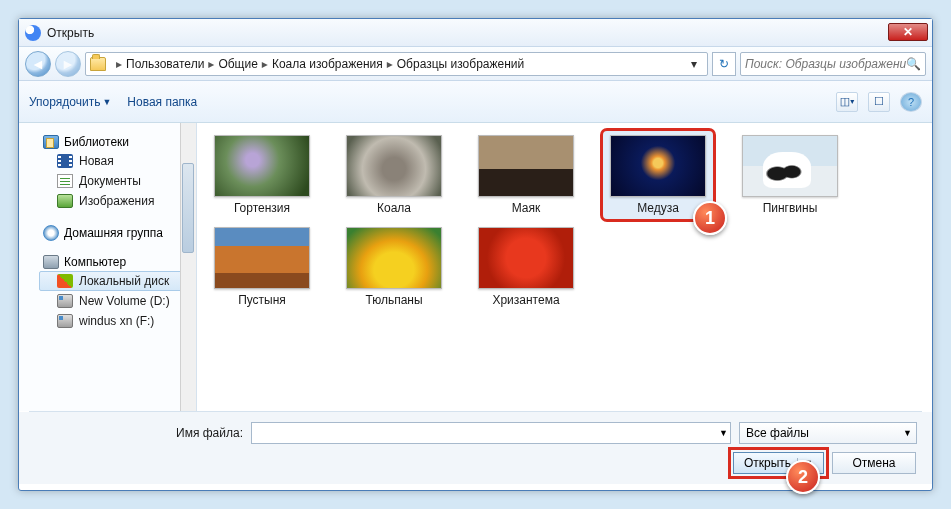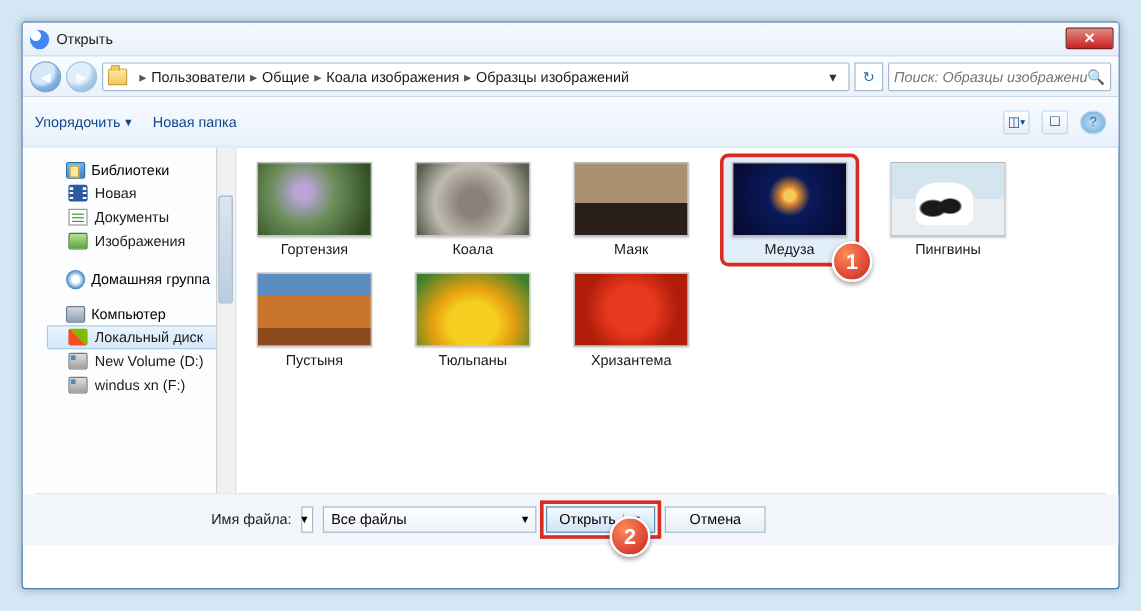--- a/index.html
+++ b/index.html
@@ -24,21 +24,21 @@
 .toolbar { height: 42px; background: linear-gradient(#f8fbff,#e7f1fb); border-bottom: 1px solid #c9dce9; display:flex; align-items:center; padding: 0 10px; gap: 16px; }
 .toolbar .tbtn { color: #12488a; cursor:pointer; display:flex; align-items:center; gap:2px; }
 .toolbar .tbtn .arr { font-size:9px; }
 .toolbar .right { margin-left:auto; display:flex; gap:10px; }
 .toolbar .ticon { width:22px; height:20px; border:1px solid #c4d6e8; background:linear-gradient(#fff,#e5eef7); border-radius:2px; display:flex; align-items:center; justify-content:center; color:#12488a; cursor:pointer; font-size:11px; }
 .body { display:flex; height: 288px; }
 .sidebar { width: 178px; border-right: 1px solid #d5e2ee; background:#fbfdff; overflow:hidden; position:relative; }
 .sidebar .scroll { position:absolute; right:0; top:0; bottom:0; width:16px; background:#f0f0f0; border-left:1px solid #d0d0d0; }
 .sidebar .thumb { position:absolute; right:2px; top:40px; width:12px; height:90px; background:linear-gradient(#dce6ef,#b9cde0); border:1px solid #9fb5cb; border-radius:2px; }
 .tree { padding: 6px 4px 6px 20px; }
-.tree .grp { margin: 6px 16px 2px; display:flex; align-items:center; gap:5px; }
+.tree .grp { margin: 6px 4px 2px; display:flex; align-items:center; gap:5px; }
 .tree .item { padding: 3px 0 3px 18px; display:flex; align-items:center; gap:6px; color:#1a1a1a; cursor:pointer; white-space:nowrap; }
 .tree .item.sel { background: linear-gradient(#eaf3fc,#d5e8f8); border:1px solid #a9cbe9; border-radius:2px; padding:2px 0 2px 17px; }
 .ico { width:16px; height:14px; display:inline-block; }
 .ico.lib { background:linear-gradient(#7ab6e8,#3d7fc1); border:1px solid #2e6ba3; border-radius:2px; position:relative; }
 .ico.lib::after{content:'';position:absolute;left:2px;top:2px;width:6px;height:8px;background:#ffe9a6;border:1px solid #c8a43a;}
 .ico.vid { background:#2a5aa0; border-radius:2px; position:relative; }
 .ico.vid::before,.ico.vid::after{content:'';position:absolute;top:2px;bottom:2px;width:3px;background:repeating-linear-gradient(#fff 0 2px,#2a5aa0 2px 4px);}
 .ico.vid::before{left:1px;}.ico.vid::after{right:1px;}
 .ico.doc { background:#fff; border:1px solid #999; position:relative; }
 .ico.doc::before{content:'';position:absolute;left:2px;right:2px;top:3px;height:1px;background:#459a3a;box-shadow:0 3px 0 #459a3a,0 6px 0 #459a3a;}
@@ -51,21 +51,21 @@
 .ico.hdd::before{content:'';position:absolute;left:1px;top:1px;width:4px;height:4px;background:#4a8cc9;}
 .ico.win { background:linear-gradient(45deg,#f25022 0 50%,#7fba00 50%);border-radius:2px;}
 .content { flex:1; padding: 8px 10px; overflow:auto; }
 .thumbs { display:flex; flex-wrap:wrap; gap: 4px 22px; }
 .thumb-item { width: 110px; text-align:center; cursor:pointer; position:relative; padding:4px; }
 .thumb-item .pic { width: 96px; height: 62px; margin: 0 auto 4px; border:1px solid #bbb; box-shadow: 0 1px 2px rgba(0,0,0,.2); }
 .thumb-item .lbl { color:#1a1a1a; }
 .thumb-item.selected { outline: 3px solid #d92b1f; outline-offset: 0; background: rgba(180,210,240,.4); border-radius:4px; }
 .callout { position:absolute; width:34px; height:34px; border-radius:50%; background:radial-gradient(circle at 35% 30%,#ff8a5a,#c9211e); border:2px solid #fff; box-shadow:0 2px 4px rgba(0,0,0,.4); color:#fff; font-weight:bold; font-size:18px; display:flex; align-items:center; justify-content:center; z-index:20; }
 .divider { height:1px; background:#d5e2ee; margin: 0 10px; }
-.footer { padding: 10px 14px; display:flex; flex-direction:row; gap:8px; background:#f2f6fa; }
+.footer { padding: 10px 14px; display:flex; flex-direction:column; gap:8px; background:#f2f6fa; }
 .row { display:flex; align-items:center; gap:8px; }
 .row .lbl { width: 210px; text-align:right; color:#1a1a1a; }
 .fname-combo { flex:1; height:22px; border:1px solid #a7b9cc; background:#fff; display:flex; align-items:center; padding:0 4px; position:relative; max-width:480px; }
 .fname-combo .dd { position:absolute; right:2px; cursor:pointer; font-size:9px; }
 .filter { width: 178px; height:22px; border:1px solid #a7b9cc; background:linear-gradient(#fff,#eef3f8); display:flex; align-items:center; padding:0 6px; position:relative; }
 .filter .dd { position:absolute; right:4px; font-size:9px; cursor:pointer; }
 .btnrow { display:flex; justify-content:flex-end; gap:8px; padding-right: 2px; position:relative; }
 .btn { height:22px; min-width:84px; border:1px solid #a7b9cc; background:linear-gradient(#fdfeff,#e5eef6); display:flex; align-items:center; justify-content:center; padding:0 10px; cursor:pointer; }
 .btn.primary { outline:3px solid #d92b1f; outline-offset:2px; border:1px solid #5b8bb7; background:linear-gradient(#f4faff,#cfe4f5); position:relative; }
 .btn.primary .dd { margin-left:6px; font-size:9px; border-left:1px solid #a7b9cc; padding-left:6px; }

